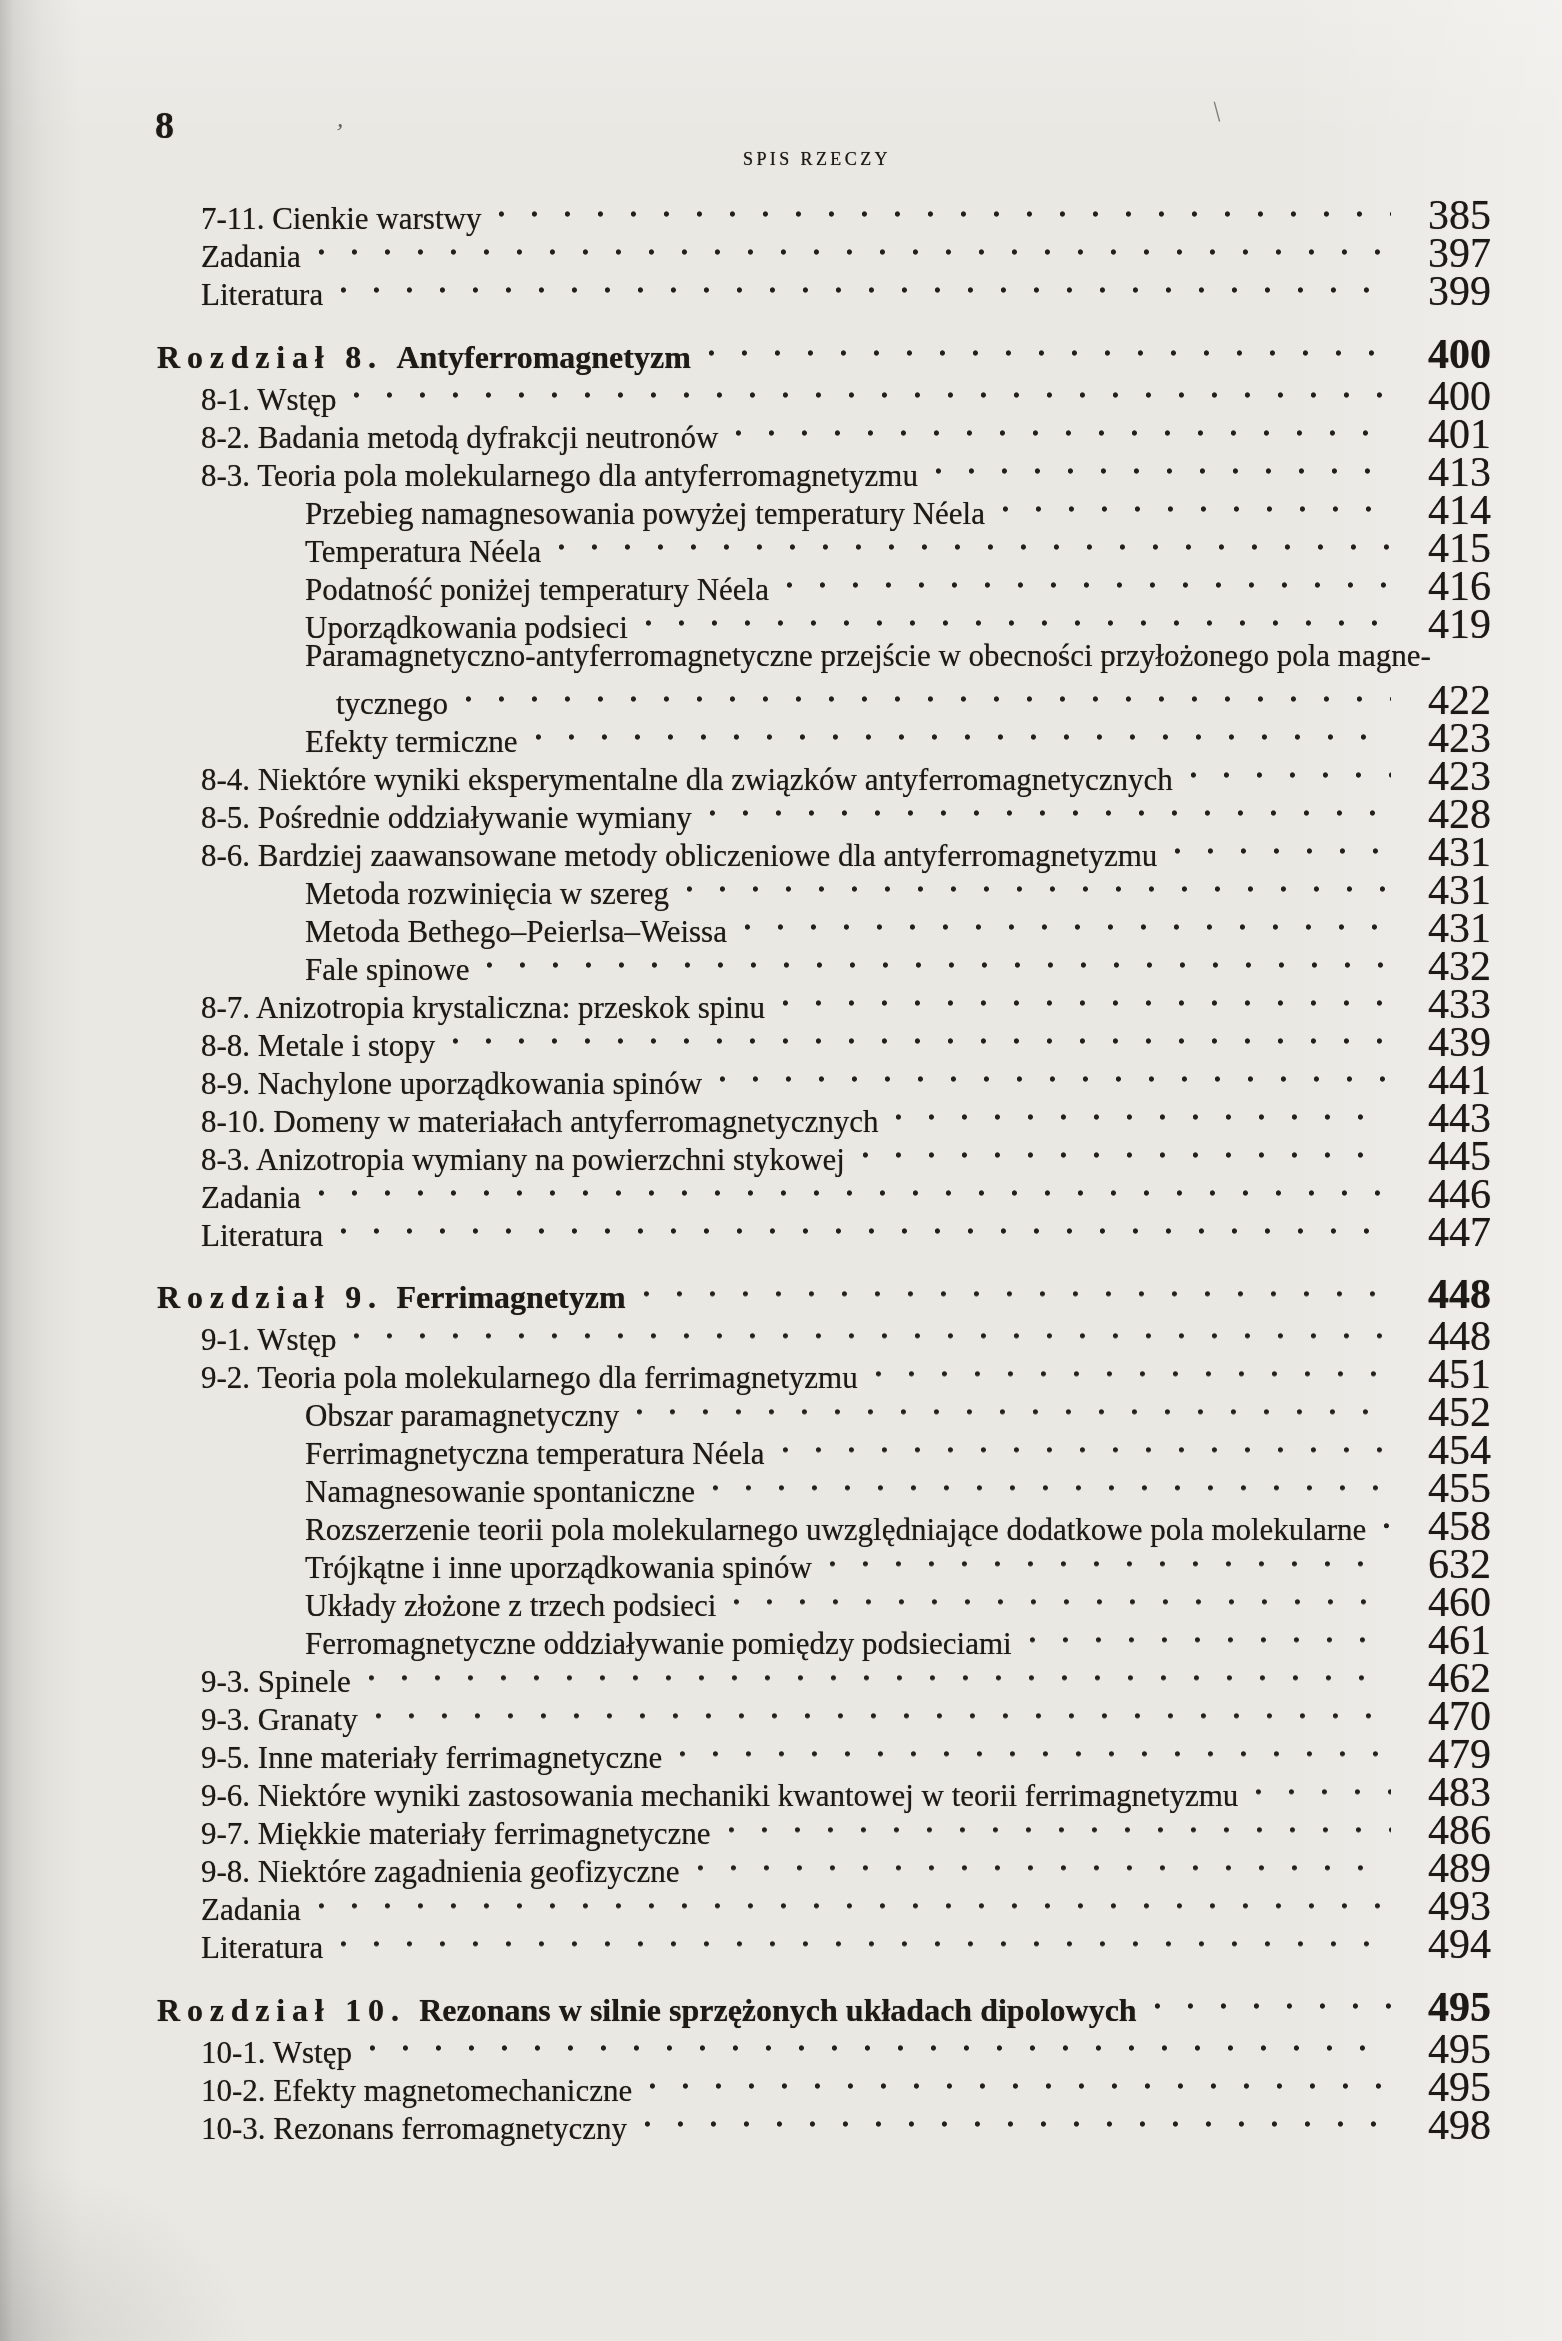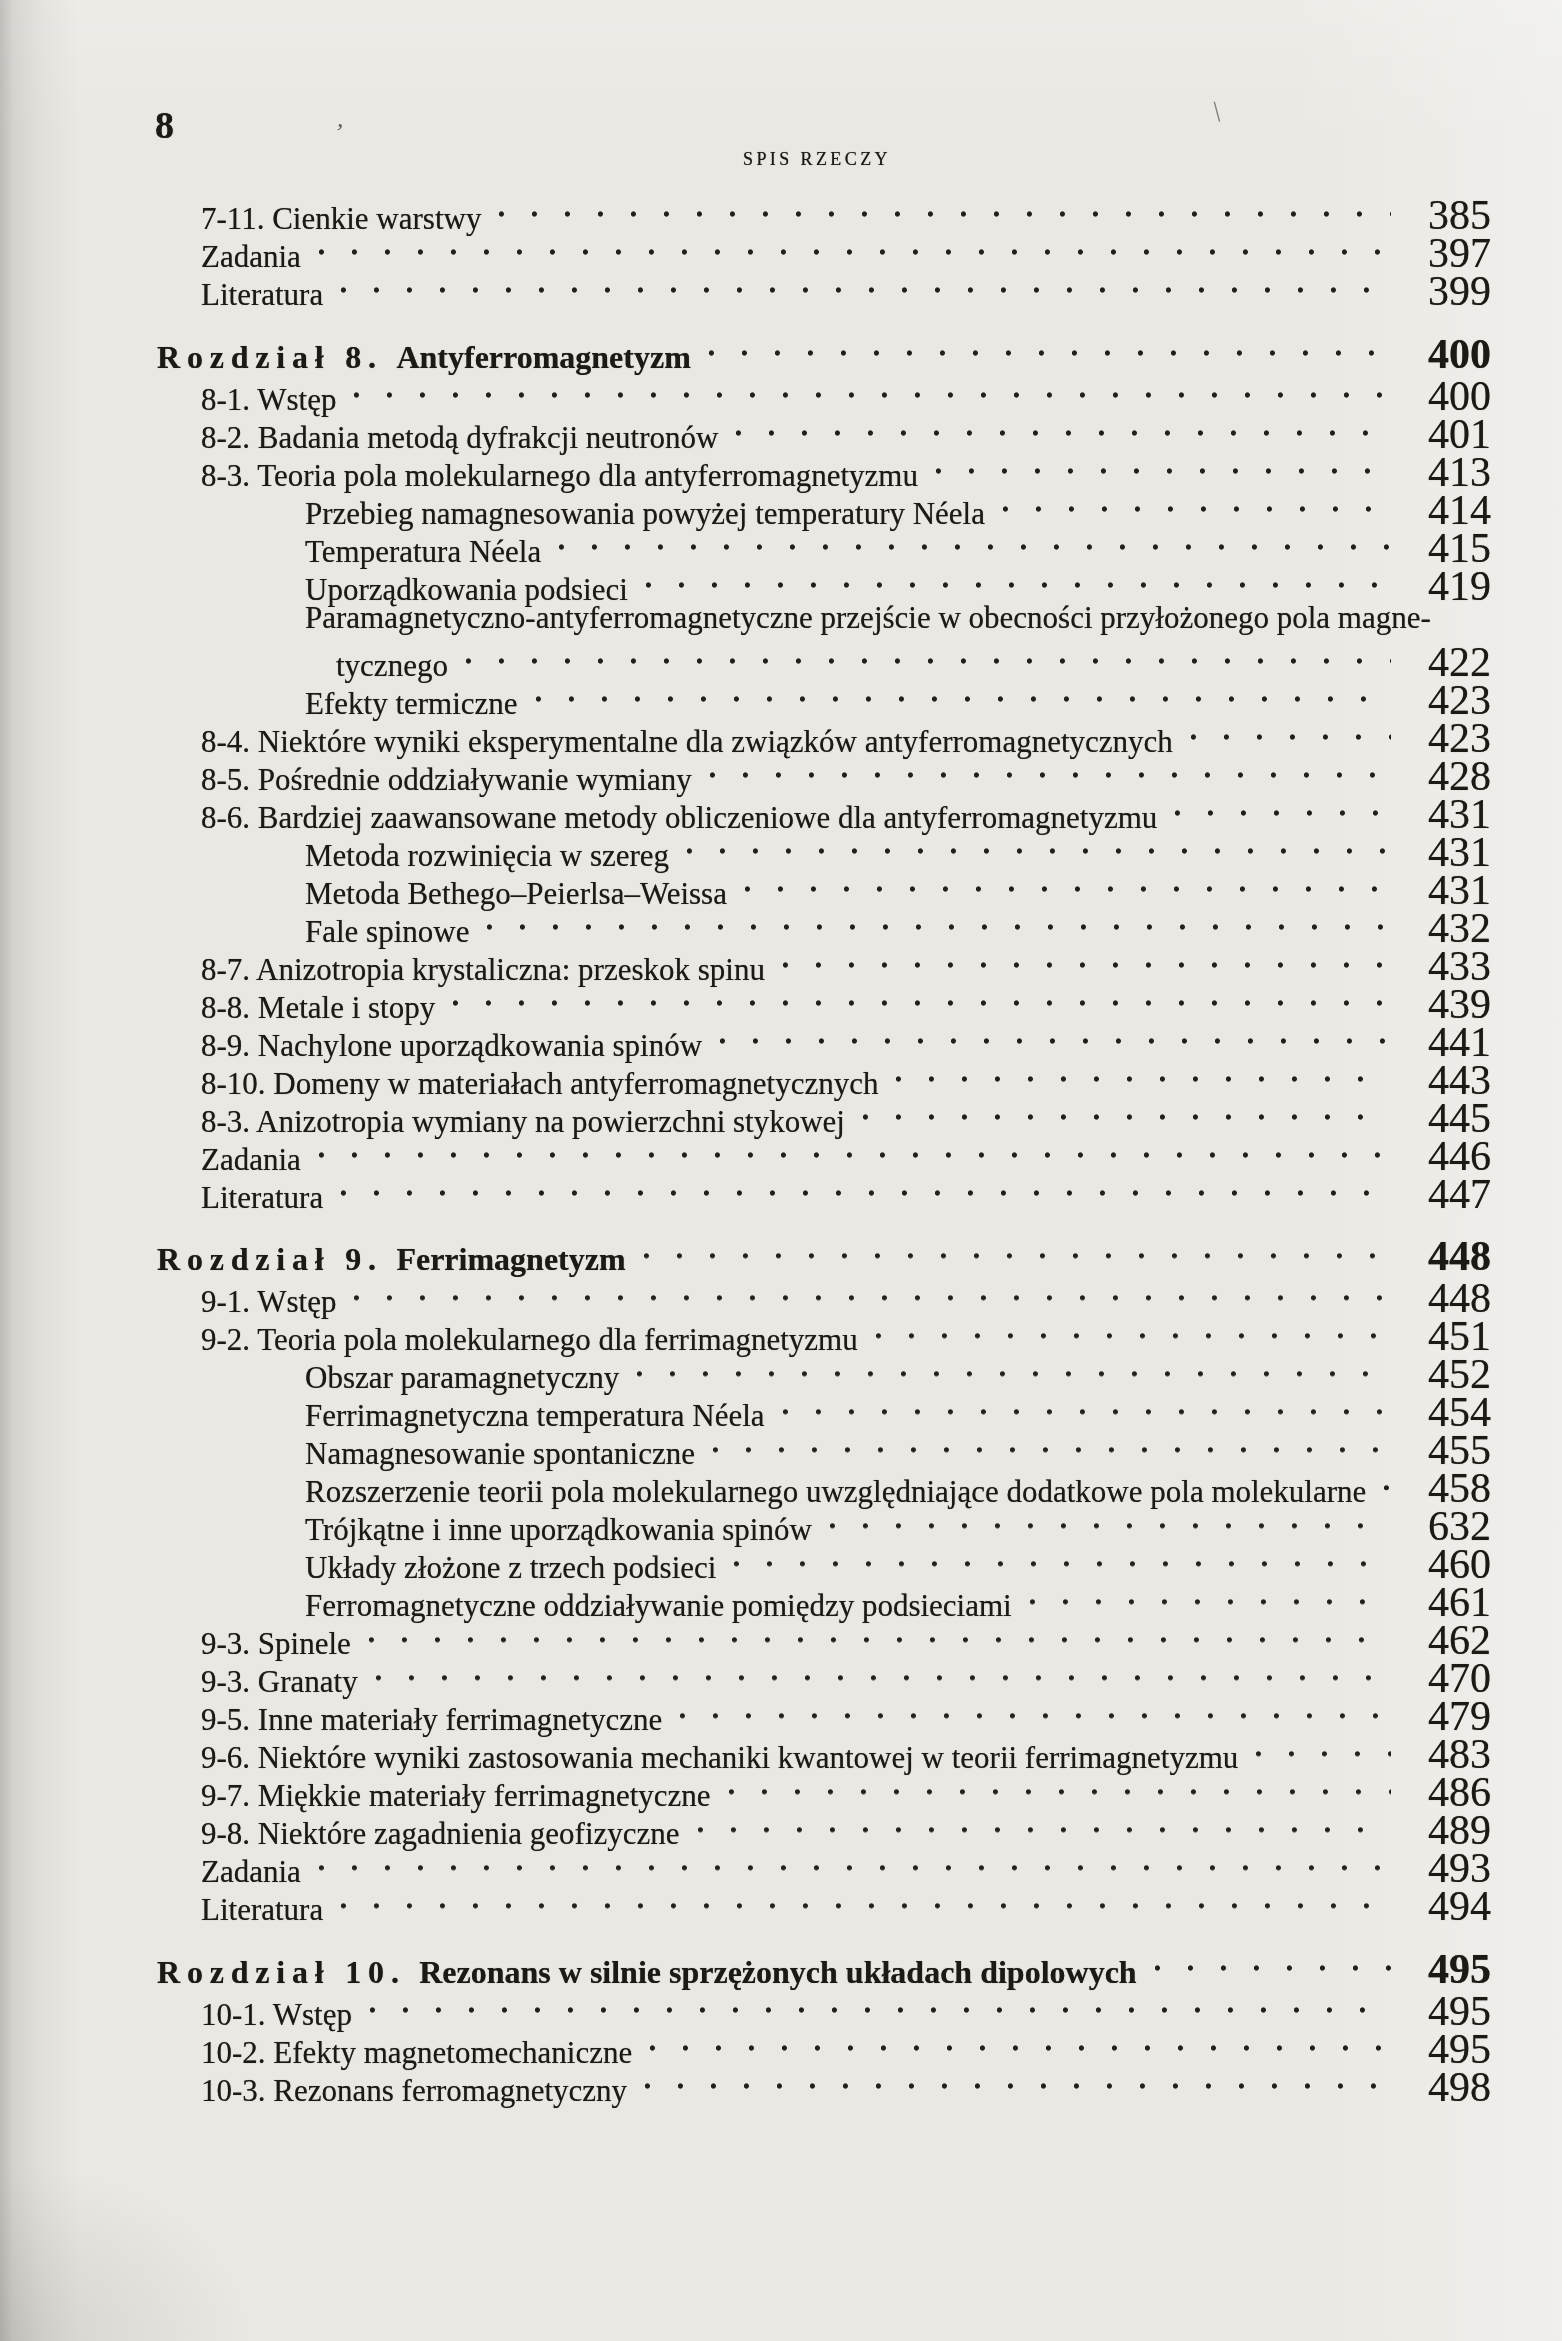--- a/index.html
+++ b/index.html
@@ -118,20 +118,25 @@
         <span>Przebieg namagnesowania powyżej temperatury Néela</span>
         <div class="leader"></div>
         <span class="page-num">414</span>
       </div>
       <div class="row lvl2">
         <span>Temperatura Néela</span>
         <div class="leader"></div>
         <span class="page-num">415</span>
       </div>
       <div class="row lvl2">
+        <span>Podatność poniżej temperatury Néela</span>
+        <div class="leader"></div>
+        <span class="page-num">416</span>
+      </div>
+      <div class="row lvl2">
         <span>Uporządkowania podsieci</span>
         <div class="leader"></div>
         <span class="page-num">419</span>
       </div>
       <div class="row lvl2">
         <span>Paramagnetyczno-antyferromagnetyczne przejście w obecności przyłożonego pola magne-</span>
       </div>
       <div class="row lvl3">
         <span>tycznego</span>
         <div class="leader"></div>

